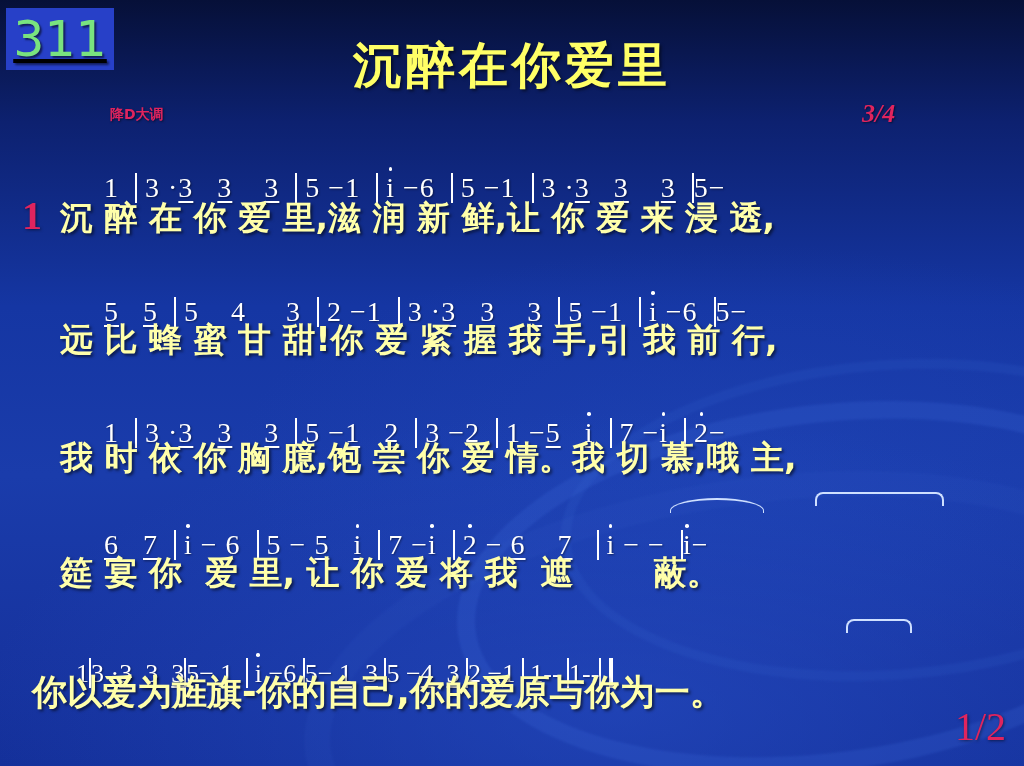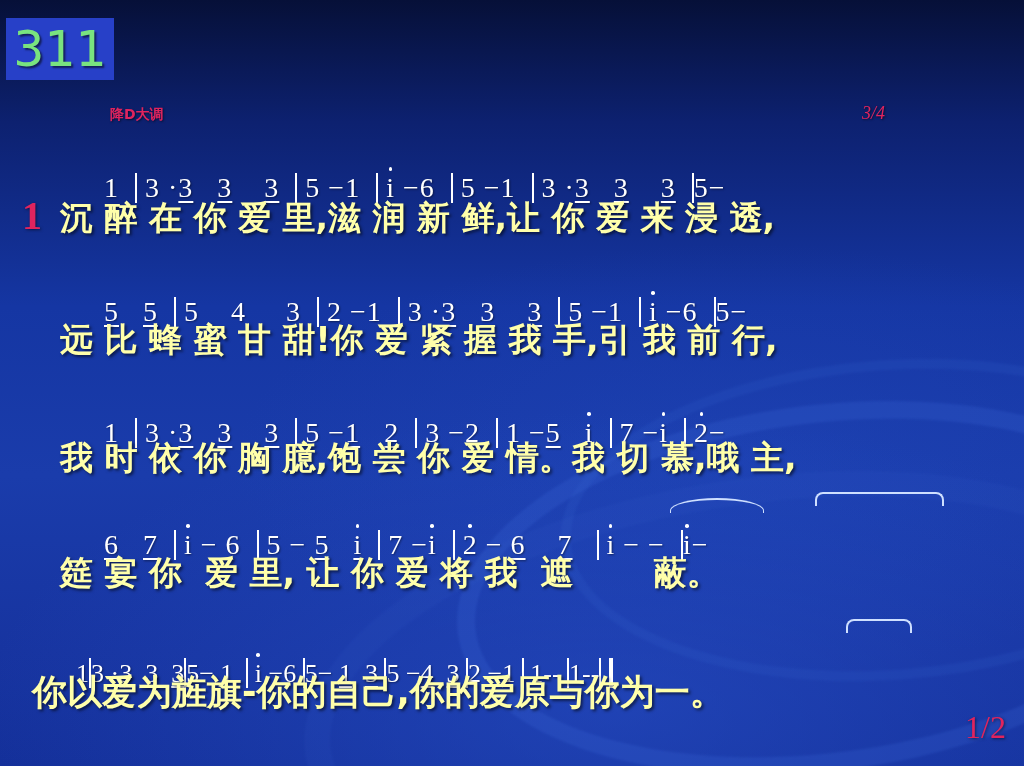--- a/index.html
+++ b/index.html
@@ -20,22 +20,22 @@
     position:absolute;border-radius:50%;
     border:18px solid rgba(70,115,225,0.20);
     filter:blur(1px);pointer-events:none;
   }
   .sw1{left:455px;top:405px;width:700px;height:330px;border-color:rgba(70,120,230,0.17);transform:rotate(-7deg);}
   .sw2{left:560px;top:360px;width:640px;height:300px;border-width:10px;border-color:rgba(60,105,215,0.14);transform:rotate(-4deg);}
   .sw3{left:300px;top:480px;width:840px;height:360px;border-width:26px;border-color:rgba(55,100,210,0.10);transform:rotate(-9deg);}
 
   
   #numbox{
-    position:absolute;left:6px;top:18px;width:108px;height:62px;
-    background:#2740c8;display:flex;align-items:center;justify-content:center;
+    position:absolute;left:6px;top:8px;width:108px;height:62px;
+    background:#2740c8;display:flex;align-items:center;justify-content:center;text-decoration:underline;
   }
   #numbox .num{
     font-family:"DejaVu Sans",sans-serif;
     font-size:49px;line-height:49px;color:#79e37f;font-weight:400;
     text-shadow:2px 2px 2px rgba(0,0,0,.55);
   }
   #title{
     position:absolute;left:0;top:38px;width:1024px;text-align:center;
     font-family:"DejaVu Sans",sans-serif;
     font-size:49px;line-height:56px;color:#ffff66;font-weight:700;
@@ -44,28 +44,28 @@
   }
   #key{
     position:absolute;left:110px;top:104px;
     font-family:"DejaVu Sans",sans-serif;
     font-size:14px;line-height:20px;color:#e0245e;font-weight:700;
     text-shadow:1px 1px 2px rgba(0,0,0,.5);
   }
   #meter{
     position:absolute;left:862px;top:101px;
     font-family:"Liberation Serif",serif;
-    font-size:18px;line-height:25px;color:#e0245e;font-weight:400;
+    font-size:26px;line-height:25px;color:#e0245e;font-weight:700;
     font-style:italic;
     text-shadow:1px 1px 2px rgba(0,0,0,.5);
   }
   #page-num{
     position:absolute;right:18px;bottom:16px;
     font-family:"Liberation Serif",serif;
-    font-size:32px;line-height:46px;color:#e0245e;font-weight:400;
+    font-size:40px;line-height:46px;color:#e0245e;font-weight:400;
     text-shadow:1px 1px 3px rgba(0,0,0,.5);
   }
 
   
   .staff{
     position:absolute;left:0;width:1024px;
     color:#ffffff;
     font-family:"Liberation Serif",serif;
     font-size:28px;line-height:30px;
     white-space:pre;
@@ -112,20 +112,21 @@
 <div id="slide">
 
   <div class="swoosh sw1"></div>
   <div class="swoosh sw2"></div>
   <div class="swoosh sw3"></div>
 
   <div id="numbox">
     <span class="num">311</span>
   </div>
 
+  <div id="title">沉醉在你爱里</div>
 
   <div id="key">降D大调</div>
 
   <div id="meter">3/4</div>
 
   <div class="staff" style="top:143px;padding-left:72px;letter-spacing:1px;">
     <span class="tok">1</span>&nbsp;&nbsp;<span class="bar"></span>&nbsp;<span class="tok">3</span>&nbsp;·<span class="tok u">3</span>&nbsp;&nbsp;&nbsp;<span class="tok u">3</span>&nbsp;&nbsp;&nbsp;&nbsp;<span class="tok u">3</span>&nbsp;&nbsp;<span class="bar"></span>&nbsp;<span class="tok">5</span>&nbsp;−<span class="tok">1</span>&nbsp;&nbsp;<span class="bar"></span>&nbsp;<span class="tok dotup">i</span>&nbsp;−<span class="tok">6</span>&nbsp;&nbsp;<span class="bar"></span>&nbsp;<span class="tok">5</span>&nbsp;−<span class="tok">1</span>&nbsp;&nbsp;<span class="bar"></span>&nbsp;<span class="tok">3</span>&nbsp;·<span class="tok u">3</span>&nbsp;&nbsp;&nbsp;<span class="tok u">3</span>&nbsp;&nbsp;&nbsp;&nbsp;<span class="tok u">3</span>&nbsp;&nbsp;<span class="bar"></span><span class="tok">5−</span>
   </div>
   <div class="versenum" style="top:195px;">1</div>
   <div class="lyric" style="top:198px;padding-left:60px;letter-spacing:0px;">沉 醉 在 你 爱 里,滋 润 新 鲜,让 你 爱 来 浸 透,</div>

